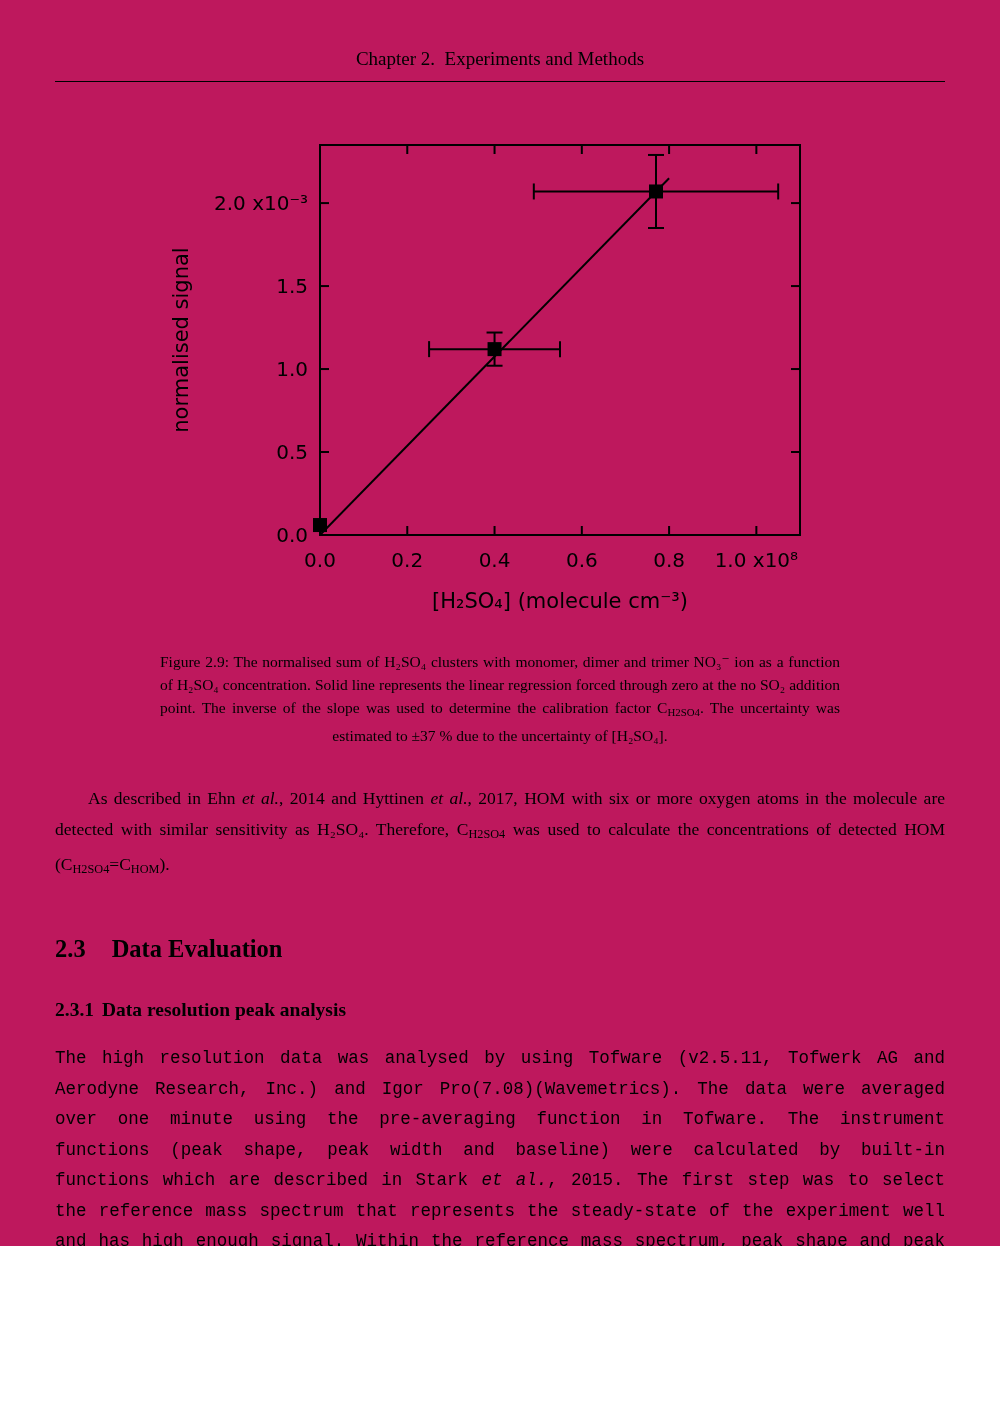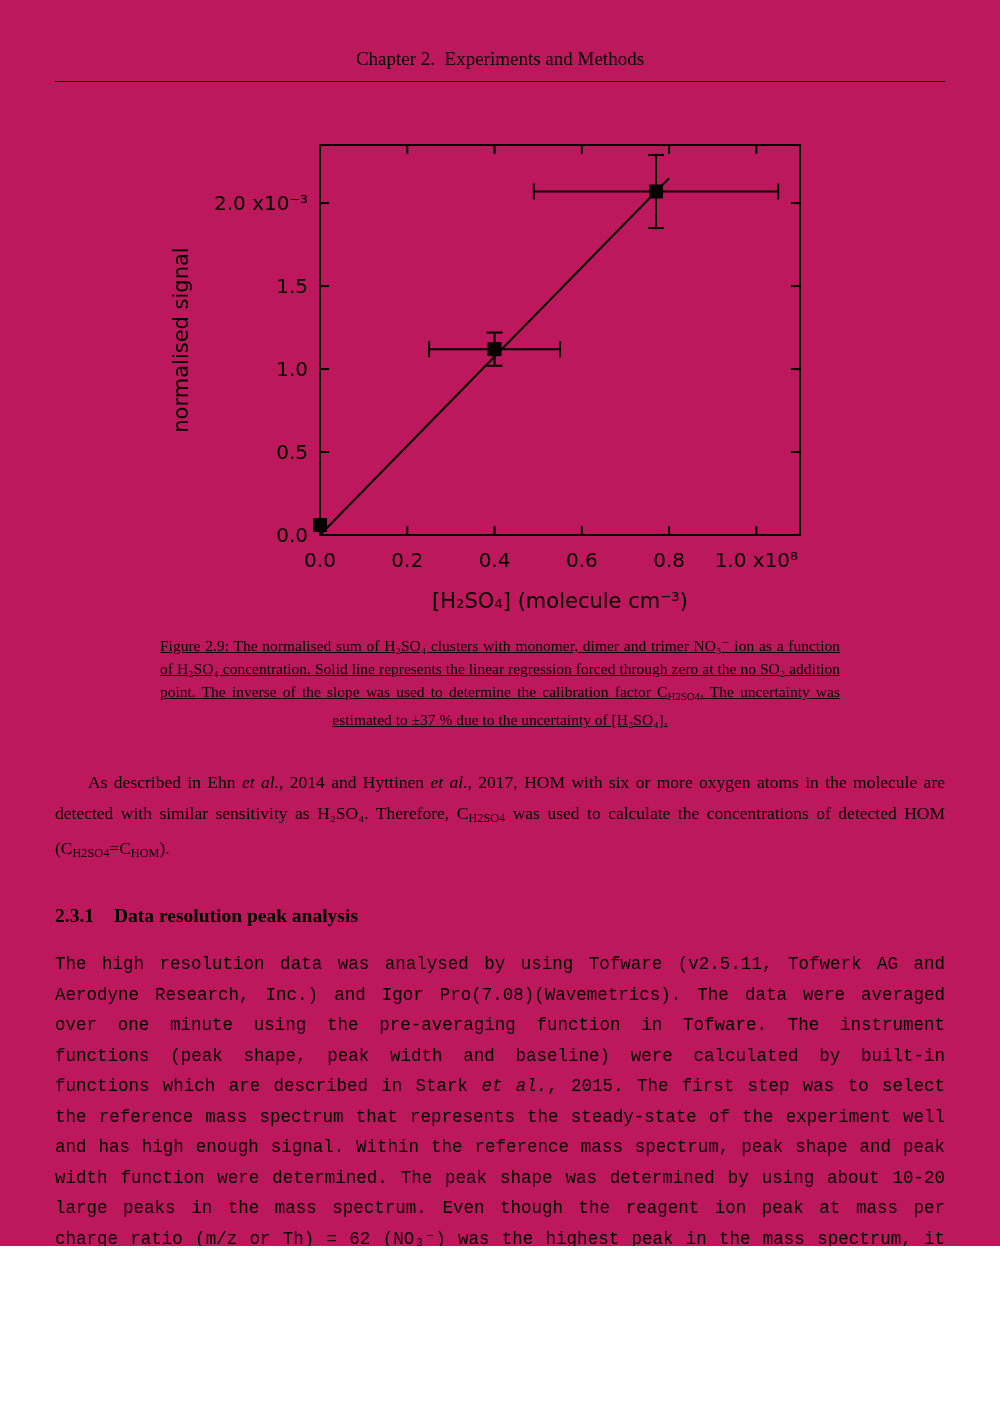--- a/index.html
+++ b/index.html
@@ -26,46 +26,45 @@
     border: none;
     border-top: 1.5px solid #000;
     margin: 11px 0 0 0;
   }
   .figure-block { margin-top: 38px; }
   #chart-svg { display: block; margin: 0 auto; }
   #chart-svg text { font-family: "DejaVu Sans", sans-serif; font-size: 20px; fill: #000; }
   #chart-svg text.axis-label { font-size: 21px; }
   .caption {
     width: 680px;
-    margin: 14px auto 0 auto;
+    margin: 30px auto 0 auto;
     font-size: 15.5px;
     line-height: 23px;
     text-align: justify;
     text-align-last: center;
-    text-decoration: underline;
   }
   .body-par {
     font-size: 17.5px;
     line-height: 30.5px;
     text-align: justify;
     margin: 0;
   }
   .par-1 { margin-top: 36px; text-indent: 33px; }
   .section-heading {
     margin-top: 50px;
     font-size: 24.5px;
     font-weight: bold;
   }
   .section-heading .sec-num { display: inline-block; margin-right: 26px; }
   .subsection-heading {
     margin-top: 36px;
     font-size: 19.5px;
     font-weight: bold;
   }
-  .subsection-heading .sec-num { display: inline-block; margin-right: 20px; }
+  .subsection-heading .sec-num { display: inline-block; margin-right: 8px; }
   .par-2 { margin-top: 22px; font-family: Liberation Mono, monospace; }
   .sub { font-size: 70%; vertical-align: -0.28em; letter-spacing: 0; }
   .it { font-style: italic; margin-top: 44px; }
   .page-number {
     position: absolute;
     bottom: 44px; left: 0; right: 0;
     text-align: center;
     font-size: 17px;
   }
 </style>
@@ -131,20 +130,23 @@
         <rect x="479" y="64.468085106383" width="14" height="14" fill="#000"></rect>
         <text x="390" y="488" text-anchor="middle" class="axis-label">[H₂SO₄] (molecule cm⁻³)</text>
         <text x="18" y="220" text-anchor="middle" transform="rotate(-90 18 220)" class="axis-label">normalised signal</text>
       </svg>
 
     <div class="caption"><span>Figure 2.9: The normalised sum of H₂SO₄ clusters with monomer, dimer and trimer NO₃⁻ ion as a function of H₂SO₄ concentration. Solid line represents the linear regression forced through zero at the no SO₂ addition point. The inverse of the slope was used to determine the calibration factor C</span><span class="sub">H2SO4</span><span>. The uncertainty was estimated to ±37 % due to the uncertainty of [H₂SO₄].</span></div>
   </div>
 
   <p class="body-par par-1"><span>As described in Ehn </span><span class="it">et al.</span><span>, 2014 and Hyttinen </span><span class="it">et al.</span><span>, 2017, HOM with six or more oxygen atoms in the molecule are detected with similar sensitivity as H₂SO₄. Therefore, C</span><span class="sub">H2SO4</span><span> was used to calculate the concentrations of detected HOM (C</span><span class="sub">H2SO4</span><span>=C</span><span class="sub">HOM</span><span>).</span></p>
 
+  <div class="section-heading">
+    <span class="sec-num">2.3</span><span>Data Evaluation</span>
+  </div>
 
   <div class="subsection-heading">
     <span class="sec-num">2.3.1</span><span>Data resolution peak analysis</span>
   </div>
 
   <p class="body-par par-2"><span>The high resolution data was analysed by using Tofware (v2.5.11, Tofwerk AG and Aerodyne Research, Inc.) and Igor Pro(7.08)(Wavemetrics). The data were averaged over one minute using the pre-averaging function in Tofware. The instrument functions (peak shape, peak width and baseline) were calculated by built-in functions which are described in Stark </span><span class="it">et al.</span><span>, 2015. The first step was to select the reference mass spectrum that represents the steady-state of the experiment well and has high enough signal. Within the reference mass spectrum, peak shape and peak width function were determined. The peak shape was determined by using about 10-20 large peaks in the mass spectrum. Even though the reagent ion peak at mass per charge ratio (m/z or Th) = 62 (NO₃⁻) was the highest peak in the mass spectrum, it was excluded because of its satellite peak in the front.</span></p>
 
 
 </div>
 

